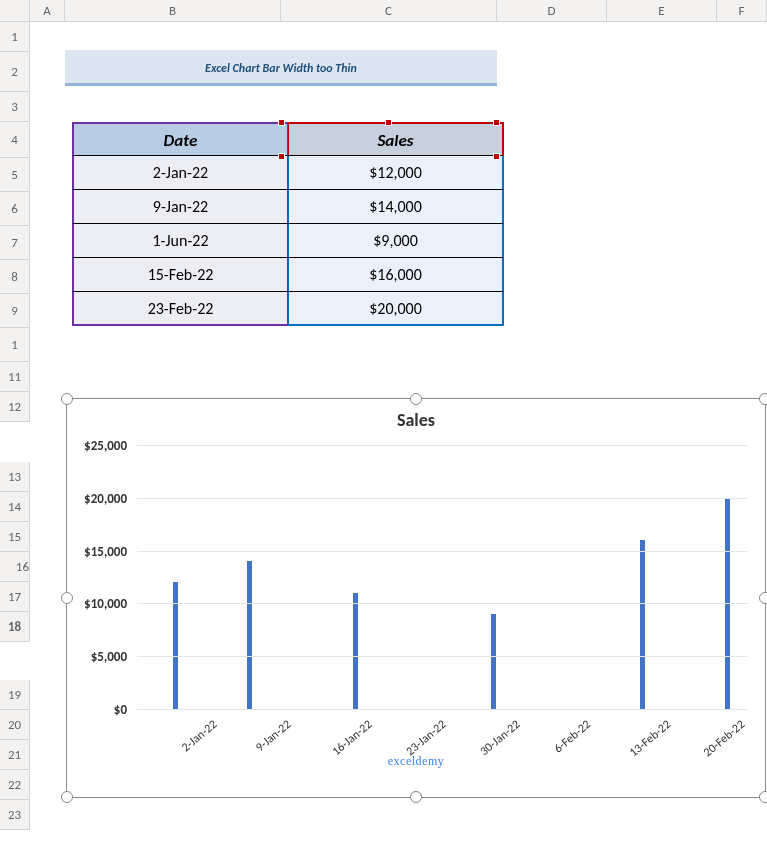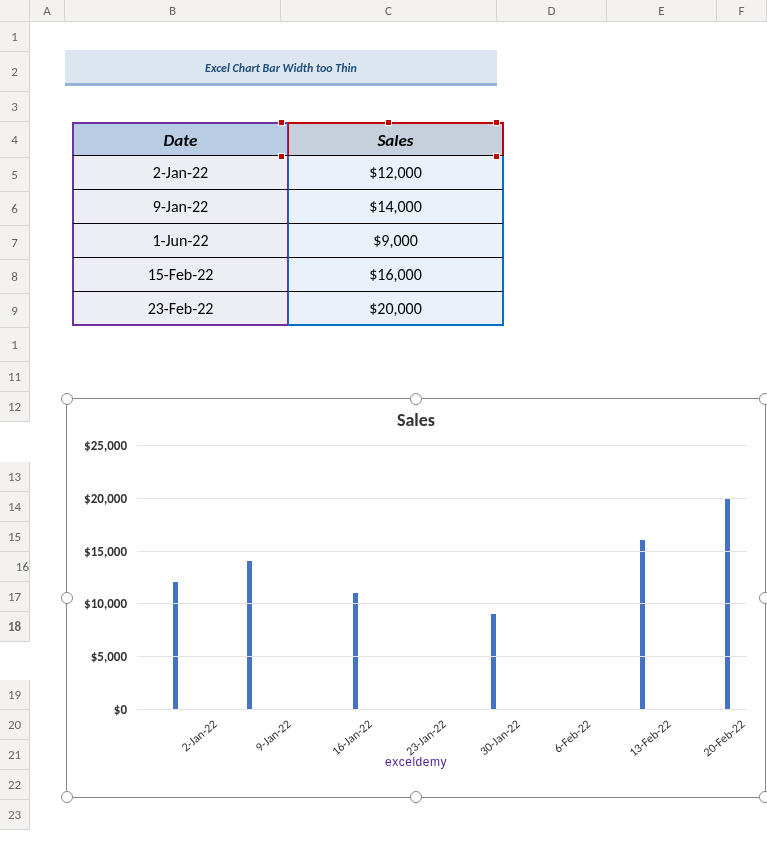--- a/index.html
+++ b/index.html
@@ -171,22 +171,22 @@
   transform-origin: top right;
   transform: rotate(-40deg);
   white-space: nowrap;
 }
 .watermark {
   position: absolute;
   bottom: 28px;
   left: 50%;
   transform: translateX(-50%);
   font-size: 12px;
-  color: #4c1d95;
-  font-family: Liberation Sans, sans-serif;
+  color: #3b82f6;
+  font-family: Liberation Serif, serif;
   letter-spacing: 0.5px;
 }
 </style>
 </head>
 <body>
 
 <div class="sheet">
 
   <div class="col-headers">
     <div class="col-header" style="width:30px"></div>

